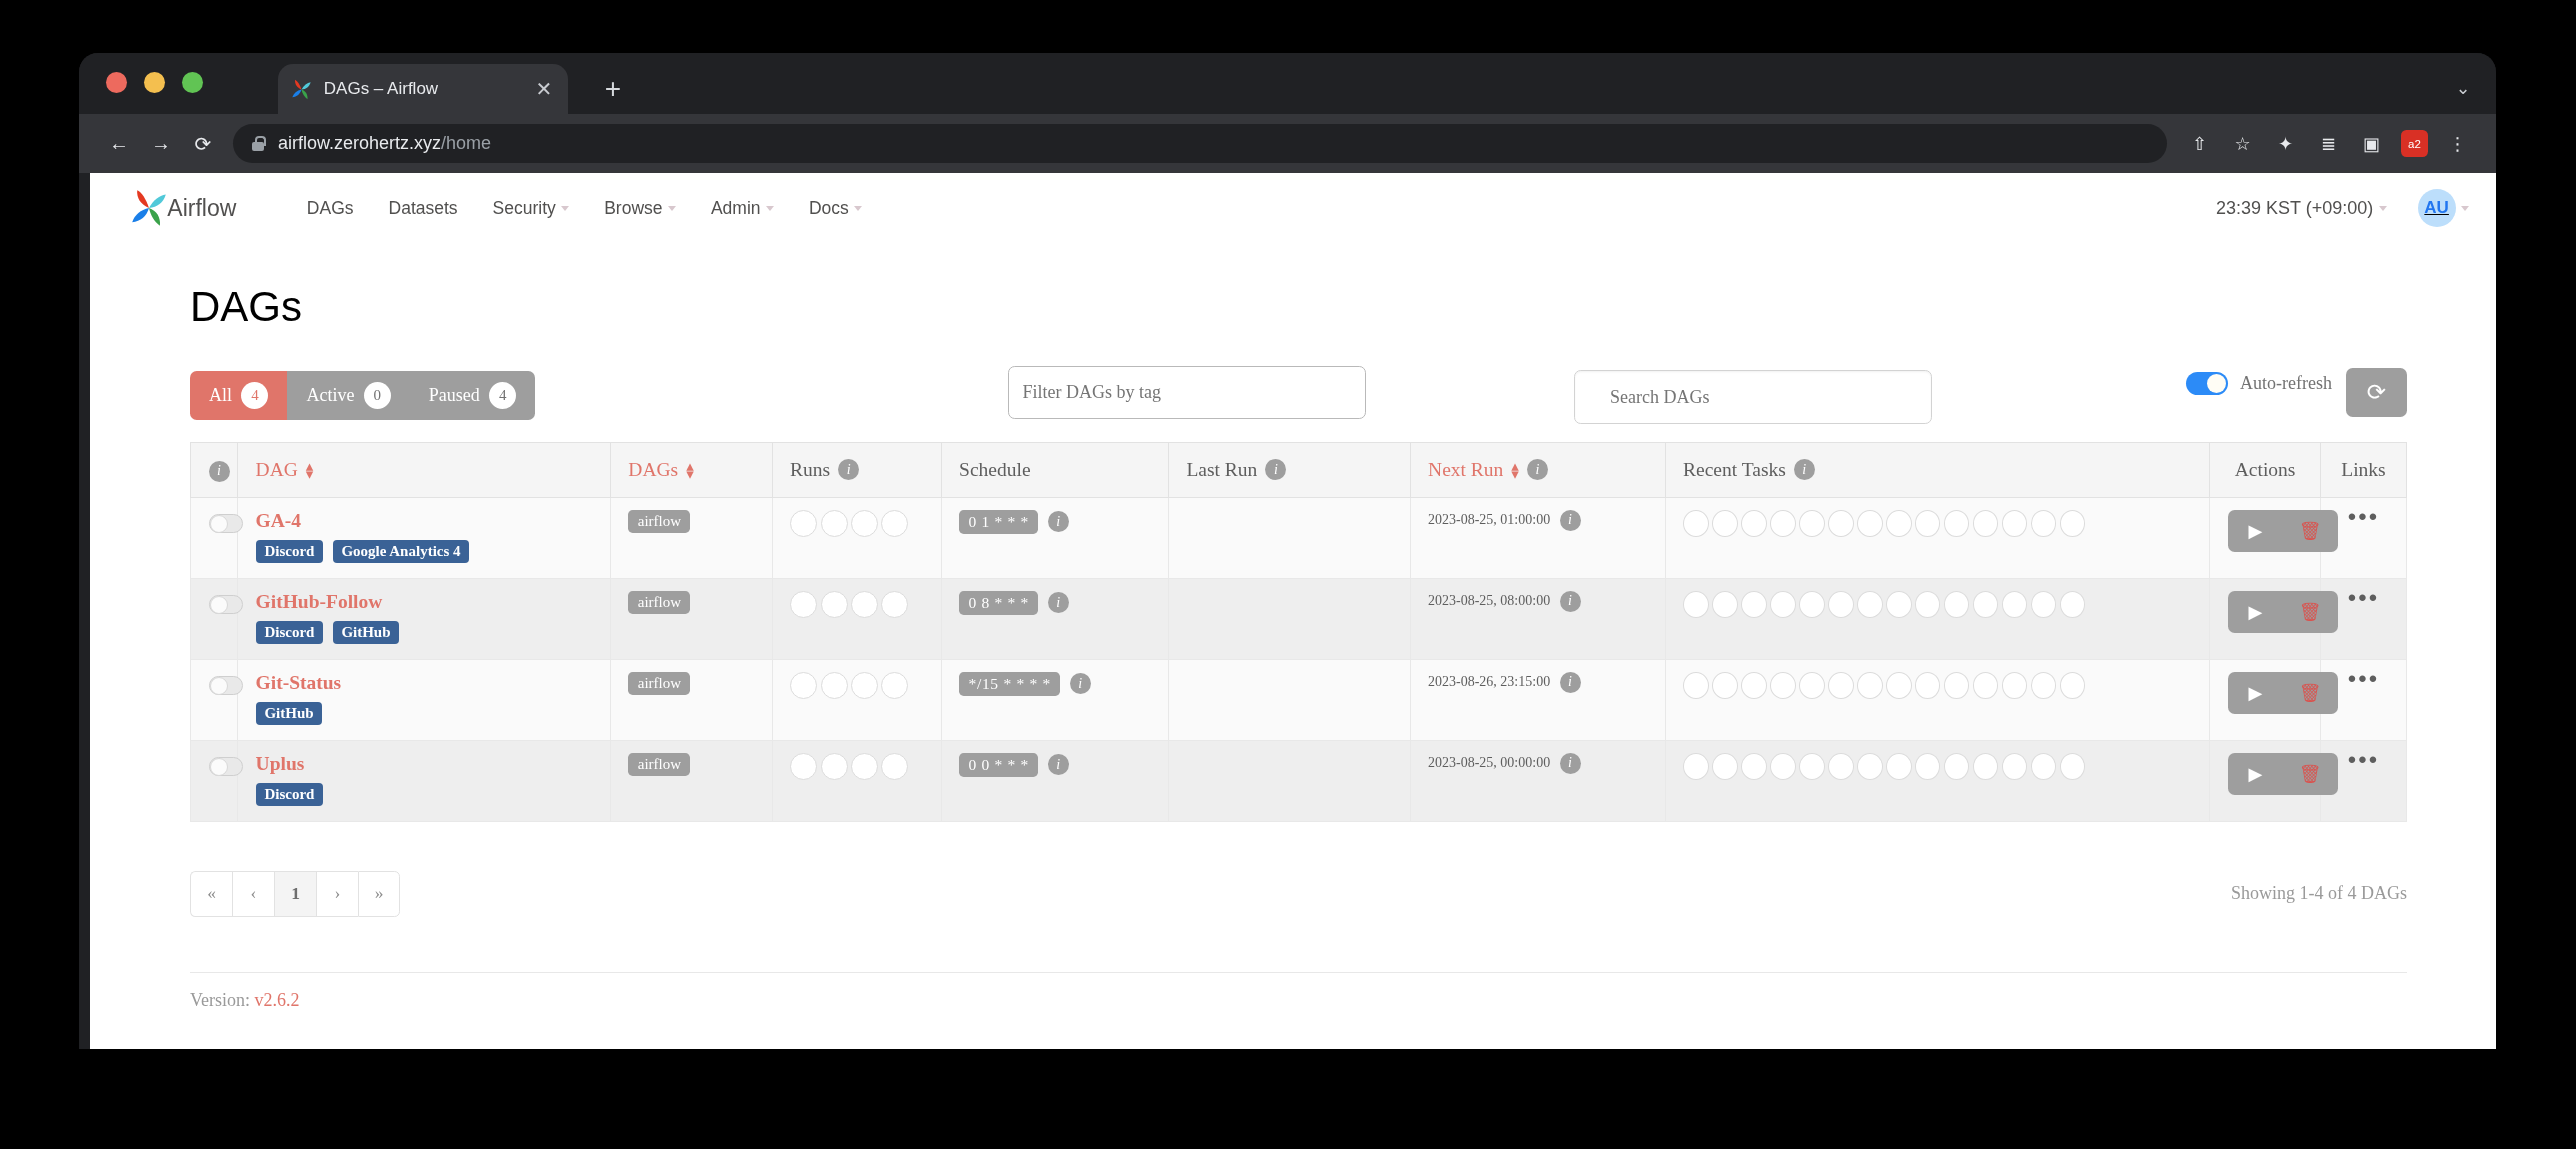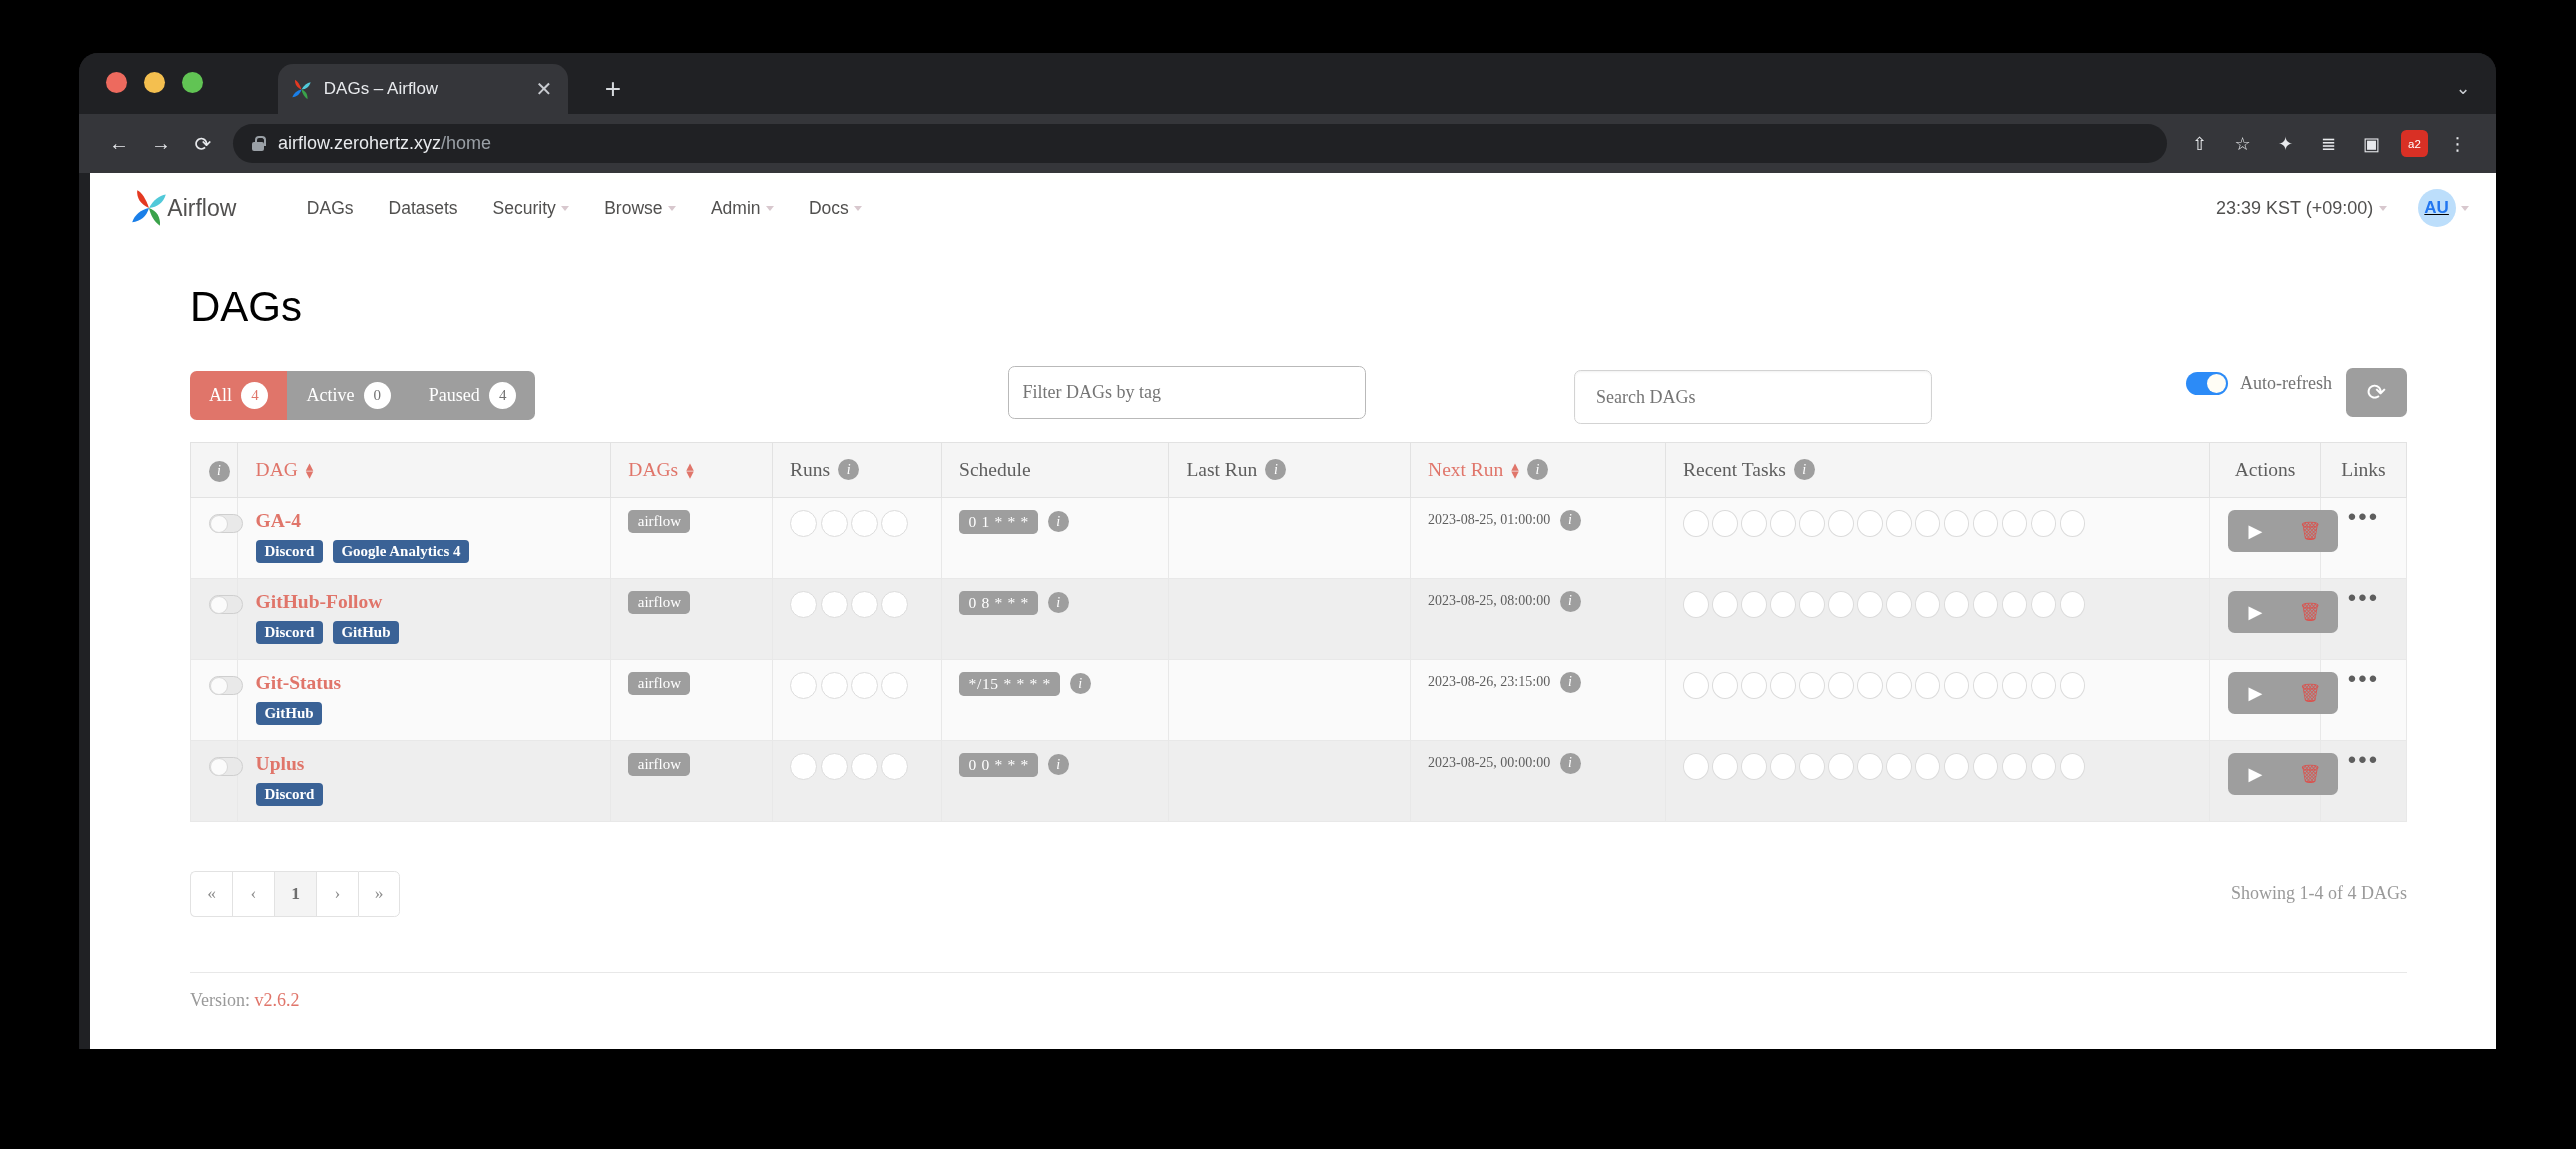--- a/index.html
+++ b/index.html
@@ -199,21 +199,21 @@
     font-size: 18px; color: #8d8d8d;
     padding: 0 13.5px;
     font-family: "Liberation Serif", serif;
   }
   .search-input {
     position: absolute; left: 1384px; top: 5.4px;
     width: 358px; height: 54px;
     border: 1.3px solid #d3d3d3; border-radius: 6.7px;
     background: #fff;
     font-size: 18px; color: #9b9b9b;
-    padding: 0 21px;
+    padding: 0 35px;
     font-family: "Liberation Serif", serif;
     box-shadow: 0 1.3px 2px rgba(0,0,0,.05) inset;
   }
   .autorefresh {
     position: absolute; right: 75px; top: 6.7px;
     display: flex; align-items: center; gap: 12px;
   }
   .toggle {
     width: 42px; height: 23px; border-radius: 11.5px;
     background: #2c8bf7; position: relative; flex: none;

